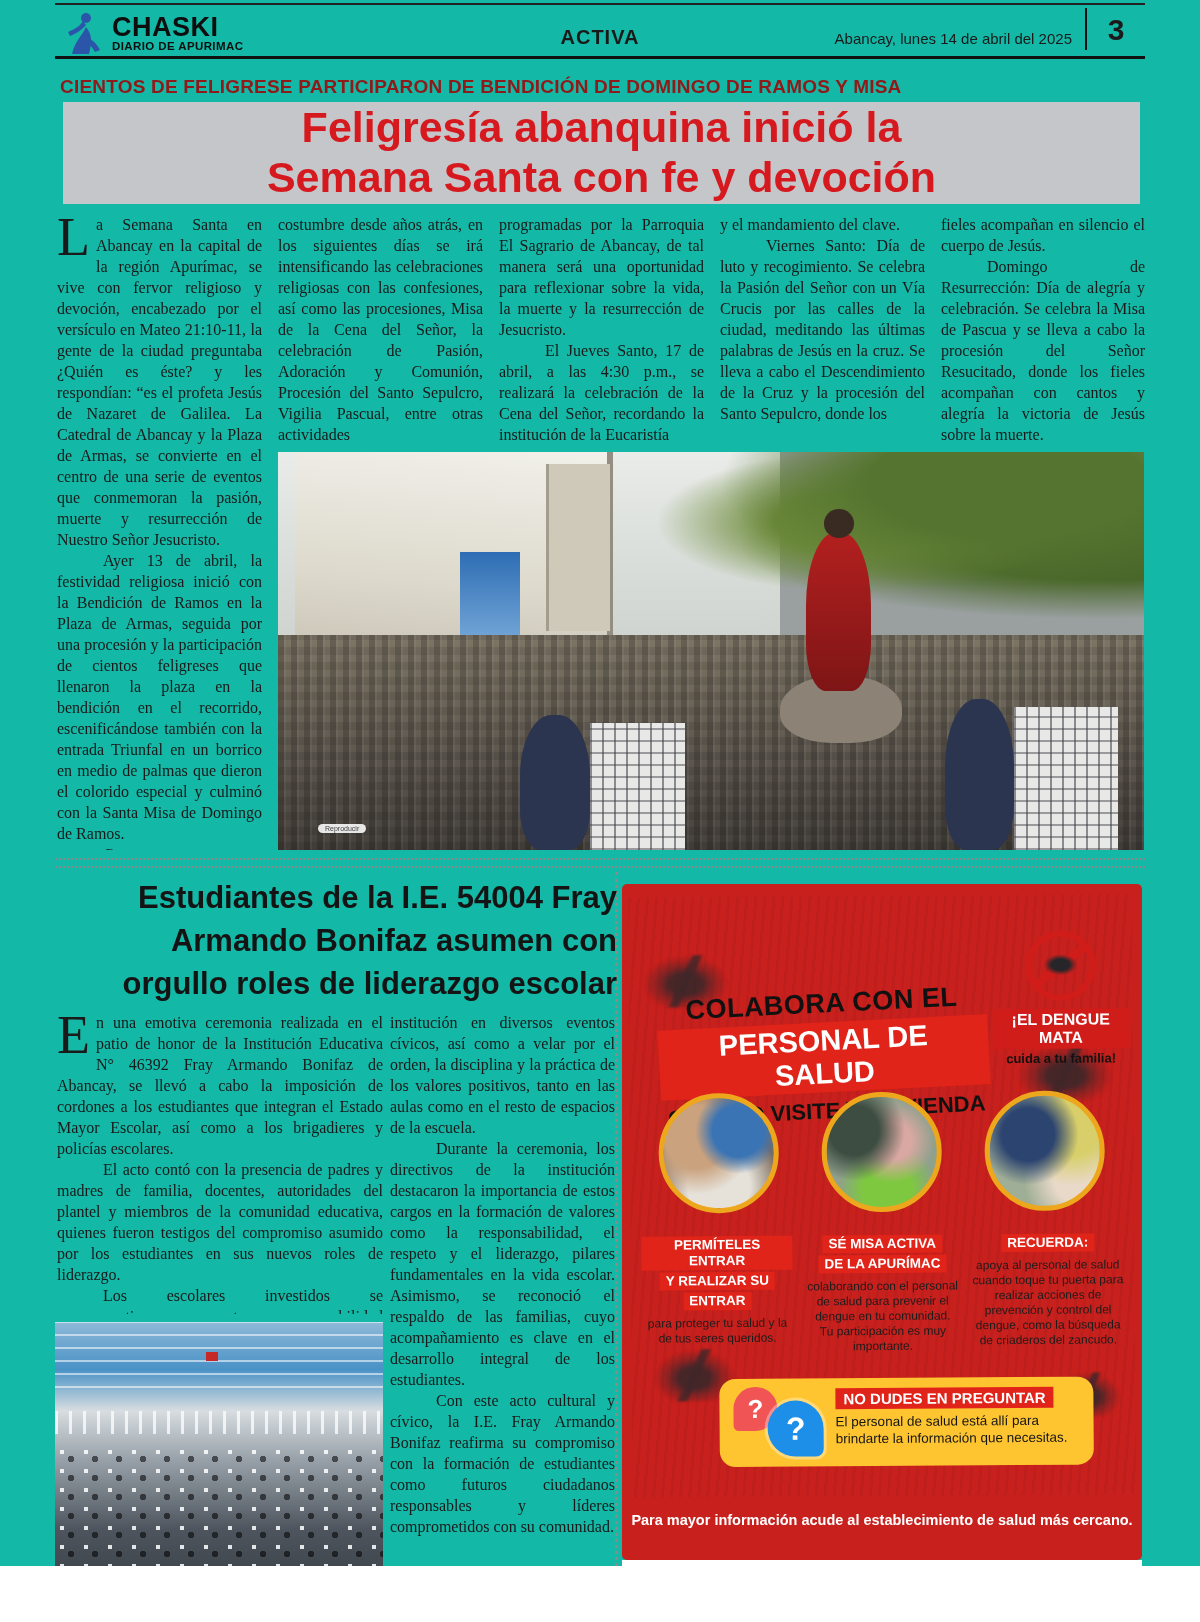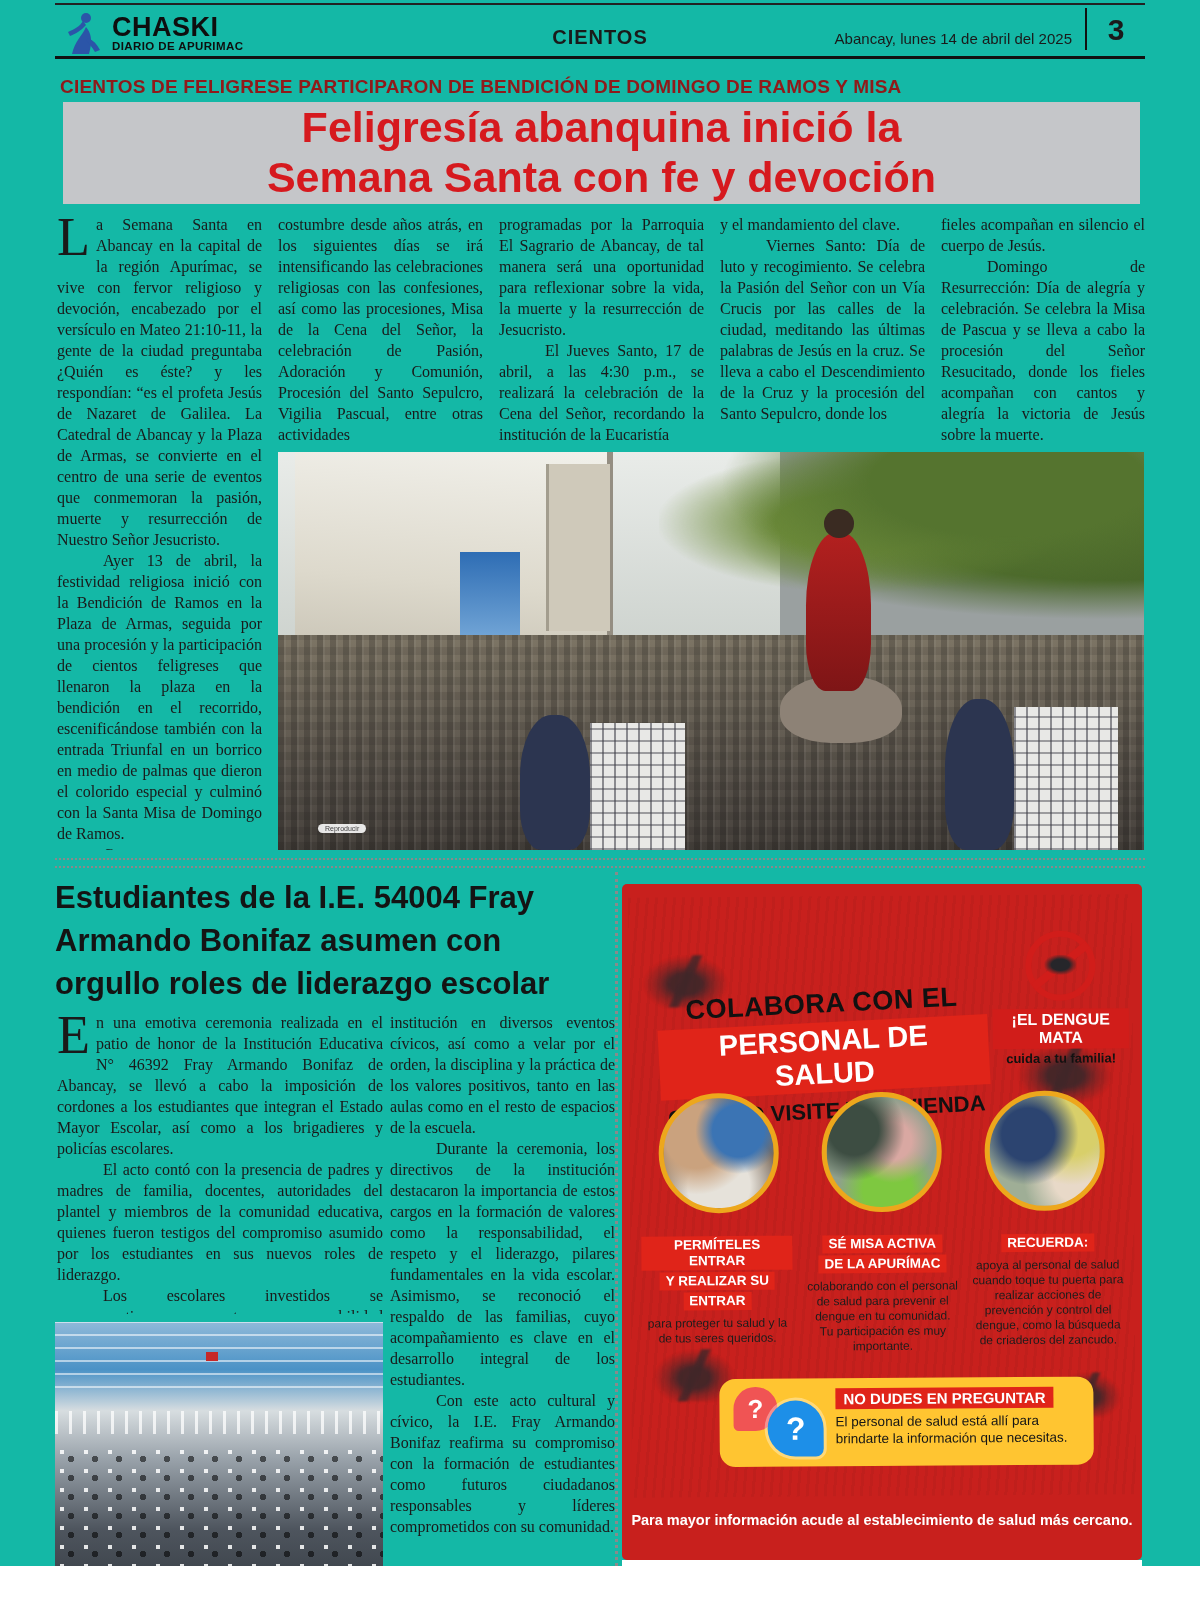--- a/index.html
+++ b/index.html
@@ -67,21 +67,21 @@
   .nb1 { left:28%; bottom:0; width:8%; height:34%; }
   .nb2 { left:77%; bottom:0; width:8%; height:38%; }
   .play-badge { position:absolute; left:40px; top:372px; padding:1px 7px; background:rgba(255,255,255,.88);
                 border-radius:7px; font-family:"Liberation Sans",sans-serif; font-size:7px; color:#444; }
 
   
   .div-h { left:55px; top:858px; width:1090px; height:6px; border-top:2px dotted #8a8a8a; border-bottom:2px dotted #8a8a8a; }
   .div-v { left:615px; top:872px; height:748px; width:0; border-left:3px dotted #8a8a8a; }
 
   
-  .hl2 { left:55px; top:876px; width:562px; text-align:left; font-weight:800; font-size:31px; line-height:43px; color:#141414; }
+  .hl2 { left:55px; top:876px; width:562px; text-align:right; font-weight:800; font-size:31px; line-height:43px; color:#141414; }
   .a2c1 { left:57px;  top:1012px; width:326px; height:302px; }
   .a2c2 { left:390px; top:1012px; width:225px; height:606px; }
 
   .photo2 { left:55px; top:1322px; width:328px; height:296px; overflow:hidden;
             background:linear-gradient(180deg,#8fb9d9 0%,#4a92c6 16%,#d7dde0 30%,#9aa3ab 46%,#4e555e 70%,#2f353b 100%); }
   .p2-build { position:absolute; left:0; top:0; width:100%; height:26%;
               background:linear-gradient(#2277bb,#3f8fcc);
               background-image:repeating-linear-gradient(0deg, transparent 0 11px, rgba(255,255,255,.55) 11px 13px); }
   .p2-rail  { position:absolute; left:0; top:30%; width:100%; height:8%;
               background:repeating-linear-gradient(90deg, rgba(255,255,255,.75) 0 3px, transparent 3px 14px); }
@@ -178,21 +178,21 @@
       <circle cx="24" cy="8" r="5" fill="#2b55a8"></circle>
       <path d="M10 44 C13 31 20 26 24 17 C29 23 31 30 27 44 Z" fill="#2b55a8"></path>
       <path d="M6 22 C13 19 18 16 21 11 L24 15 C19 21 13 24 8 26 Z" fill="#2b55a8"></path>
       <path d="M26 28 C31 30 35 34 38 40 L33 42 C30 37 27 33 24 31 Z" fill="#2b55a8"></path>
     </svg>
     <div>
       <div class="brand">CHASKI</div>
       <div class="tagline">DIARIO DE APURIMAC</div>
     </div>
   </div>
-  <div class="abs section sans">CIENTOS</div>
+  <div class="abs section sans">ACTIVA</div>
   <div class="abs dateline sans">Abancay, lunes 14 de abril del 2025</div>
   <div class="abs pagenumbox sans">3</div>
   <div class="abs mast-rule"></div>
 
   <div class="abs kicker sans">CIENTOS DE FELIGRESE PARTICIPARON DE BENDICIÓN DE DOMINGO DE RAMOS Y MISA</div>
   <div class="abs hl-band sans">
     <span class="l">Feligresía abanquina inició la</span>
     <span class="l">Semana Santa con fe y devoción</span>
   </div>
 

